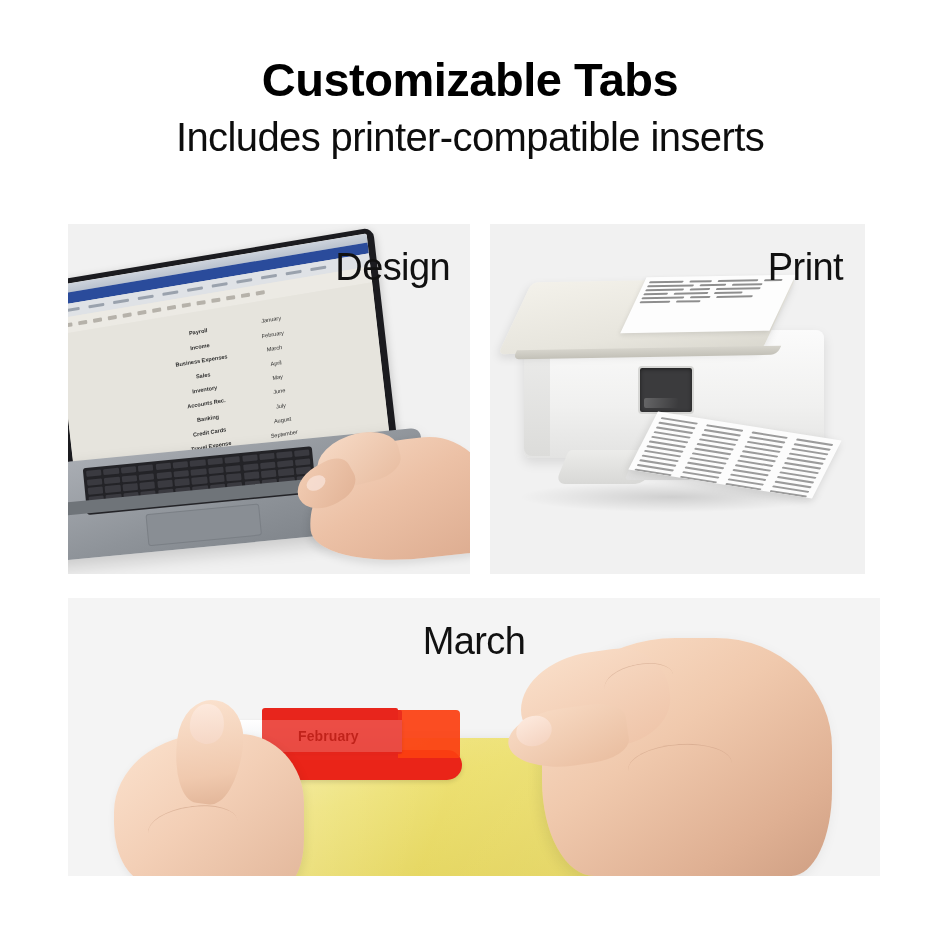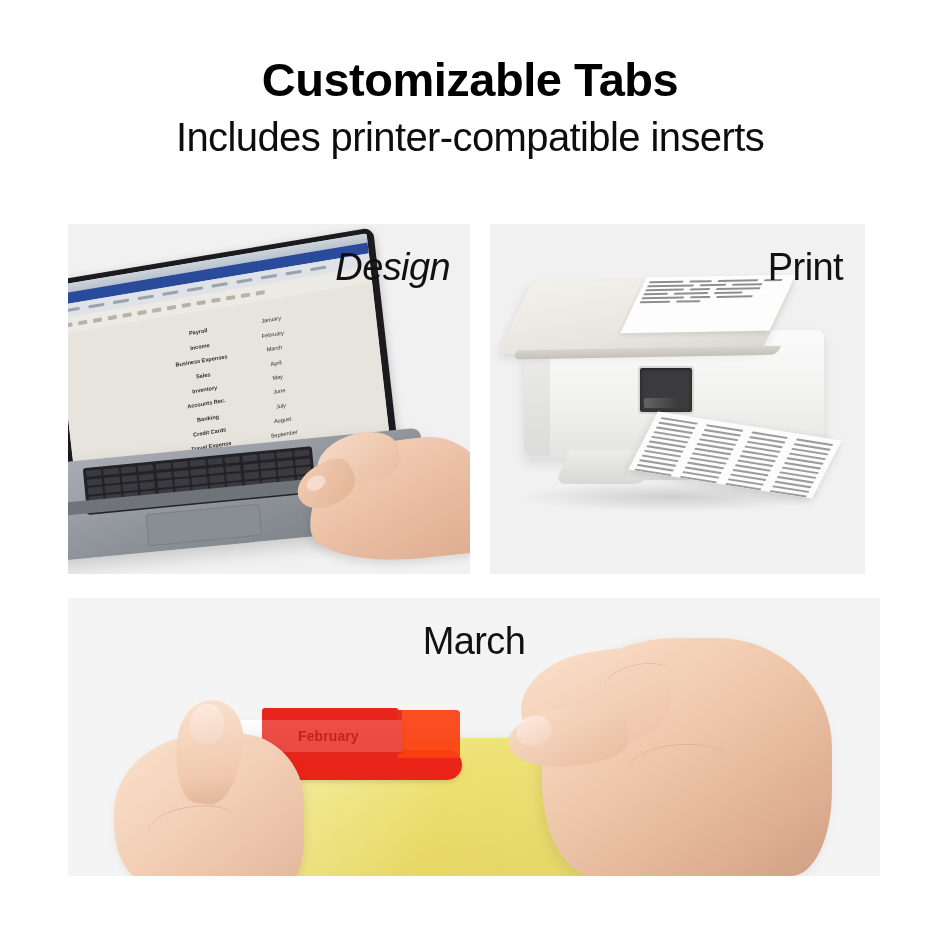--- a/index.html
+++ b/index.html
@@ -53,21 +53,21 @@
                   background: #f4f4f4; }
 
   .panel-label {
     position: absolute;
     font-size: 38px;
     color: #111111;
     letter-spacing: -0.6px;
     z-index: 40;
     white-space: nowrap;
   }
-  #label-design { right: 20px; top: 22px; font-style: italic; }
+  #label-design { right: 20px; top: 22px; }
   #label-print  { right: 22px; top: 22px; }
   #label-insert { left: 50%; transform: translateX(-50%); top: 22px; }
 
   
   .laptop-wrap {
     position: absolute;
     left: -18px; top: 26px;
     width: 430px; height: 330px;
   }
   .lid {

